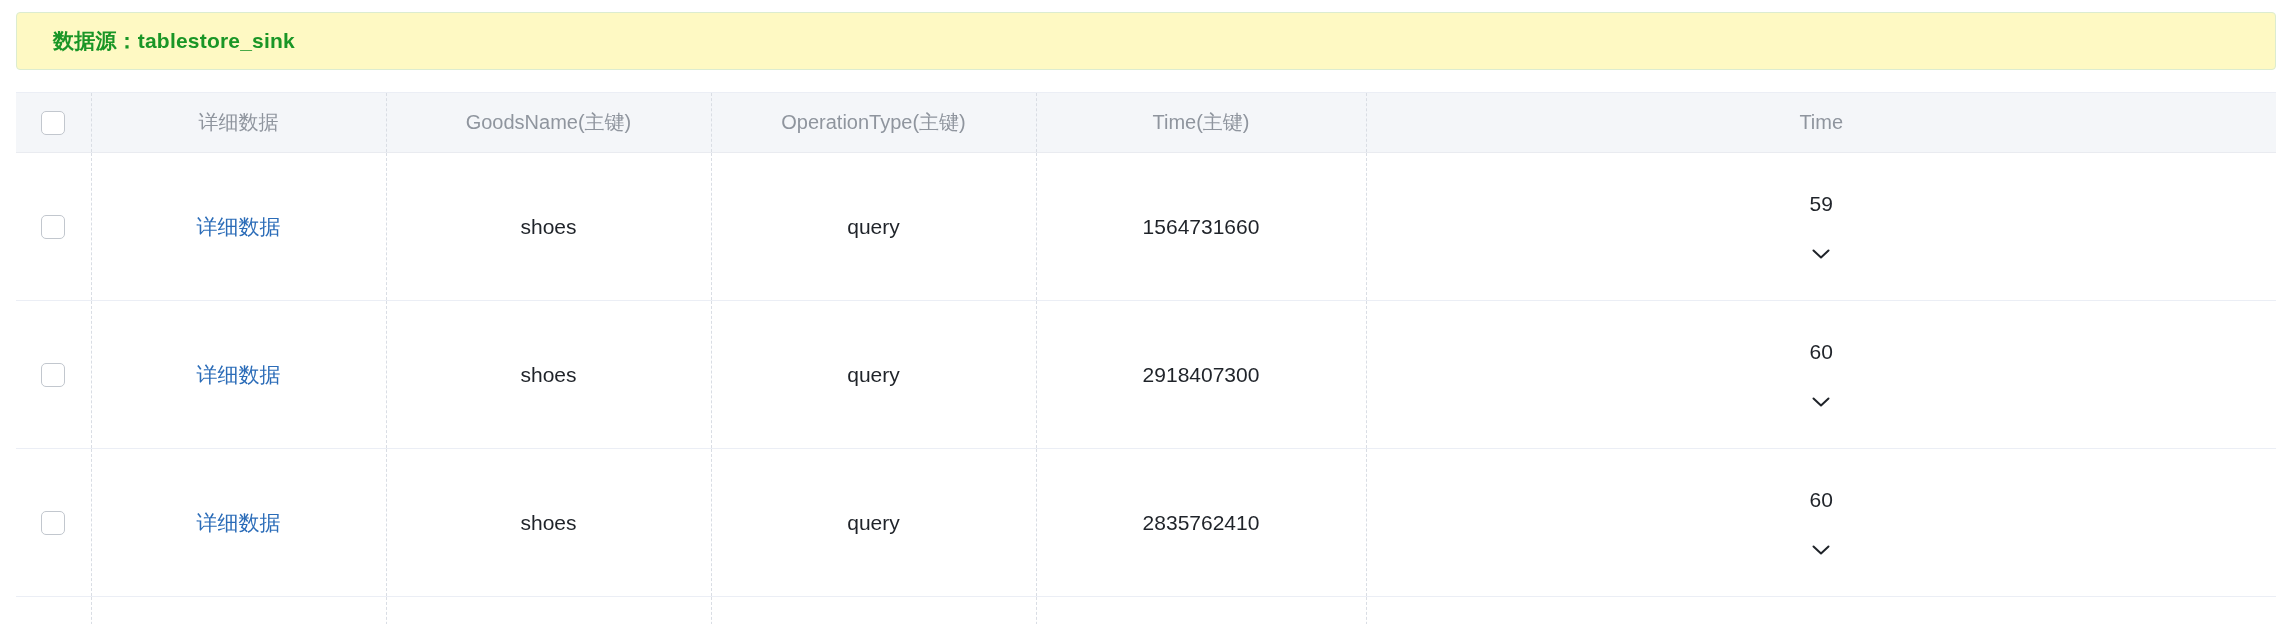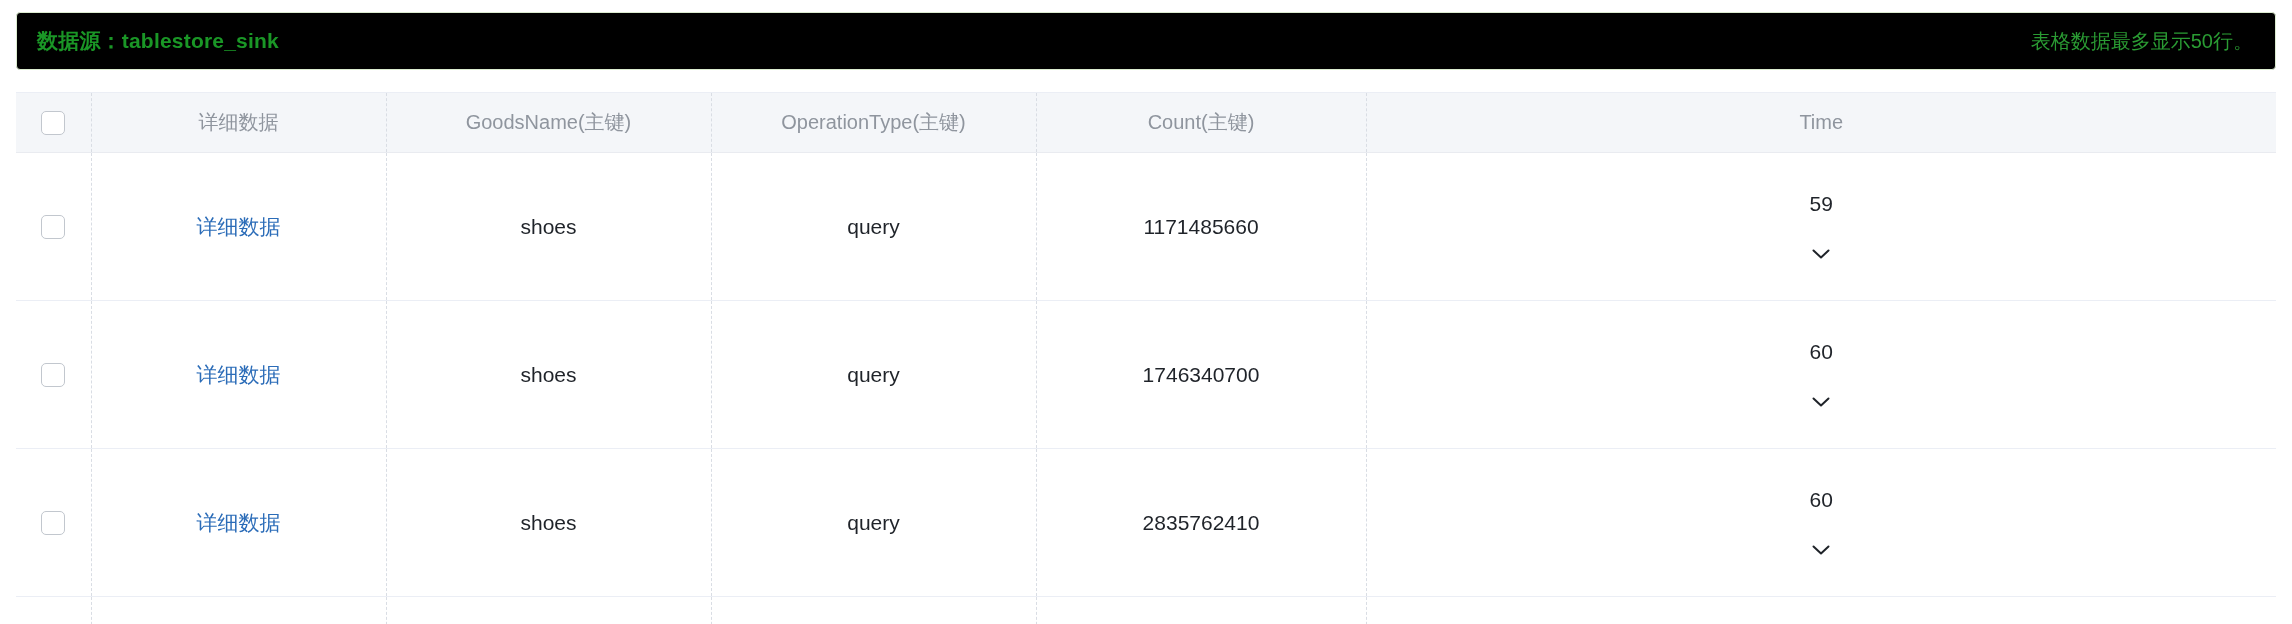--- a/index.html
+++ b/index.html
@@ -20,27 +20,27 @@
     width: 2292px;
     height: 624px;
     box-sizing: border-box;
     padding: 12px 16px 0 16px;
   }
 
   
   .banner {
     box-sizing: border-box;
     height: 58px;
-    background: #000000;
+    background: #fef9c3;
     border: 1px solid #dcecd0;
     border-radius: 4px;
     display: flex;
     align-items: center;
     justify-content: space-between;
-    padding: 0 22px 0 20px;
+    padding: 0 22px 0 36px;
   }
   .banner-left {
     color: #1a9626;
     font-size: 21px;
     font-weight: bold;
     letter-spacing: .2px;
     white-space: nowrap;
   }
   .banner-right {
     color: #2a9b33;
@@ -135,21 +135,20 @@
 
   .hdr-text { display: inline-block; }
 </style>
 </head>
 <body>
 
 <div class="page">
 
   <div class="banner">
     <div class="banner-left">数据源：tablestore_sink</div>
-    <div class="banner-right">表格数据最多显示50行。</div>
   </div>
 
   <div class="table-wrap">
     <table class="grid">
       <colgroup>
         <col class="c-check">
           <col class="c-detail">
           <col class="c-goods">
         <col class="c-op">
           <col class="c-time">
@@ -164,40 +163,40 @@
           <th>
             <span class="hdr-text">详细数据</span>
           </th>
           <th>
             <span class="hdr-text">GoodsName(主键)</span>
           </th>
           <th>
             <span class="hdr-text">OperationType(主键)</span>
           </th>
           <th>
-            <span class="hdr-text">Count(主键)</span>
+            <span class="hdr-text">Time(主键)</span>
           </th>
           <th>
             <span class="hdr-text">Time</span>
           </th>
         </tr>
       </thead>
 
       <tbody>
 
         <tr>
           <td>
             <span class="checkbox"></span>
           </td>
           <td>
             <span class="detail-link">详细数据</span>
           </td>
           <td>shoes</td>
           <td>query</td>
-          <td>1171485660</td>
+          <td>1564731660</td>
           <td>
             <div class="count-cell-inner">
               <span class="count-value">59</span>
               <span class="chevron">
                 <svg width="18" height="11" viewBox="0 0 18 11">
                   <path d="M1.5 1.5 L9 8.5 L16.5 1.5" fill="none" stroke="#1f2329" stroke-width="2" stroke-linecap="round" stroke-linejoin="round"></path>
                 </svg>
               </span>
             </div>
           </td>
@@ -205,21 +204,21 @@
 
         <tr>
           <td>
             <span class="checkbox"></span>
           </td>
           <td>
             <span class="detail-link">详细数据</span>
           </td>
           <td>shoes</td>
           <td>query</td>
-          <td>1746340700</td>
+          <td>2918407300</td>
           <td>
             <div class="count-cell-inner">
               <span class="count-value">60</span>
               <span class="chevron">
                 <svg width="18" height="11" viewBox="0 0 18 11">
                   <path d="M1.5 1.5 L9 8.5 L16.5 1.5" fill="none" stroke="#1f2329" stroke-width="2" stroke-linecap="round" stroke-linejoin="round"></path>
                 </svg>
               </span>
             </div>
           </td>

